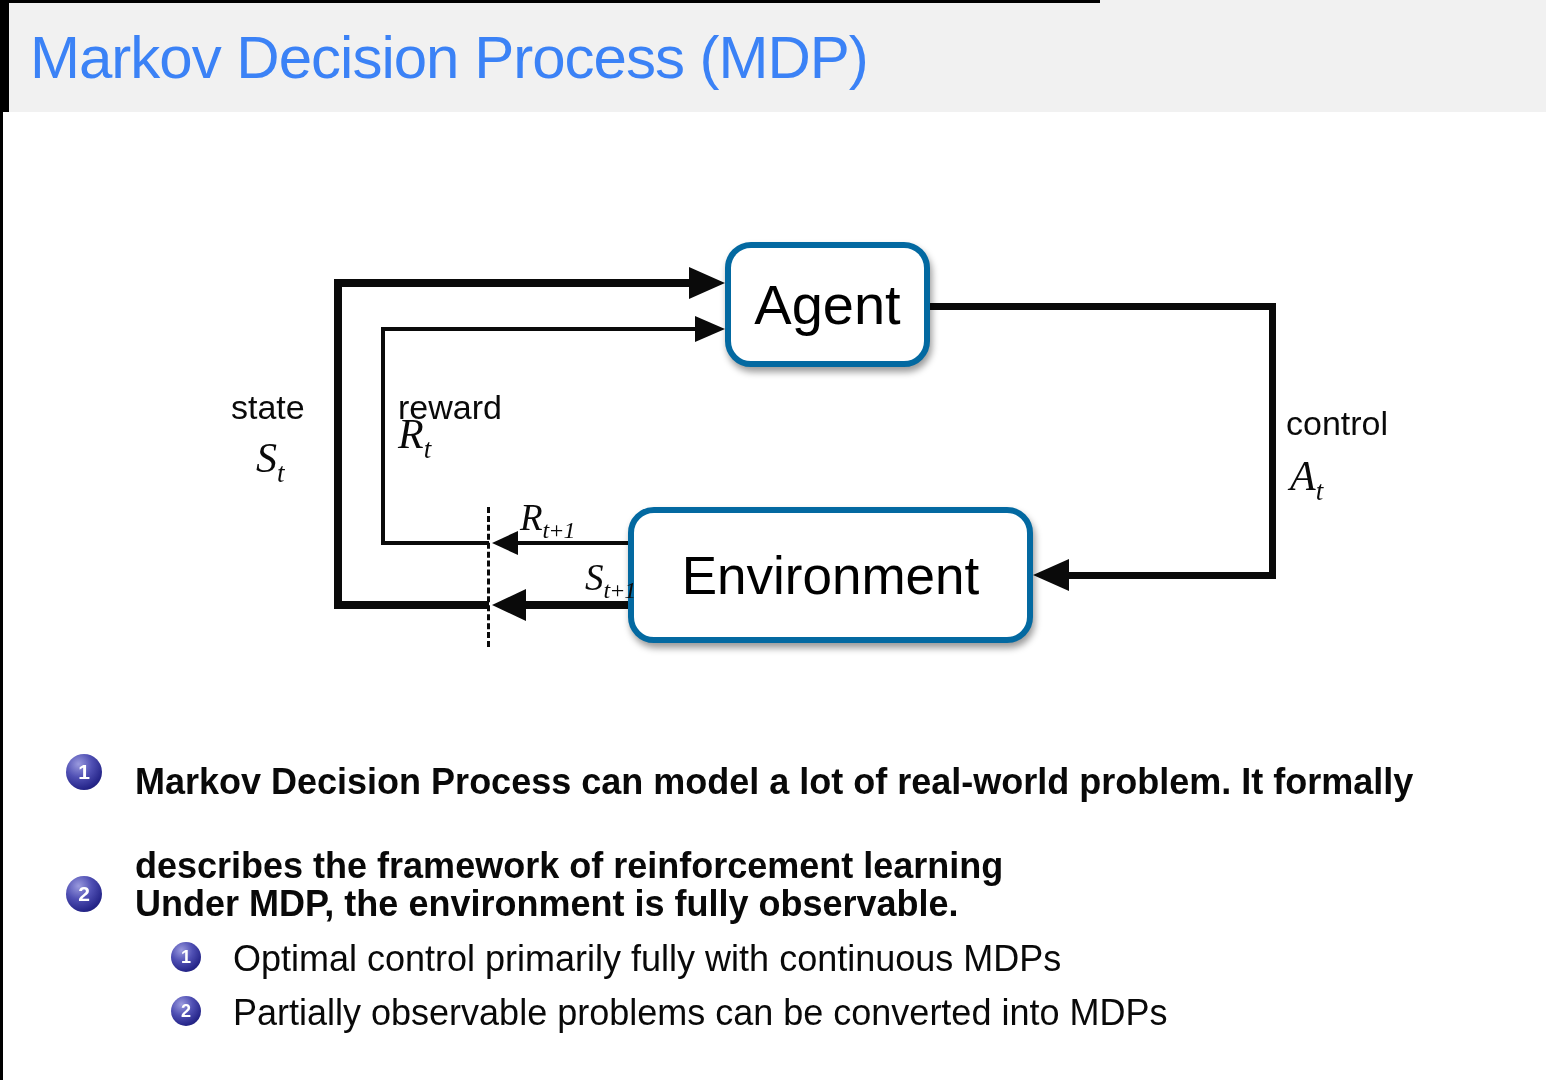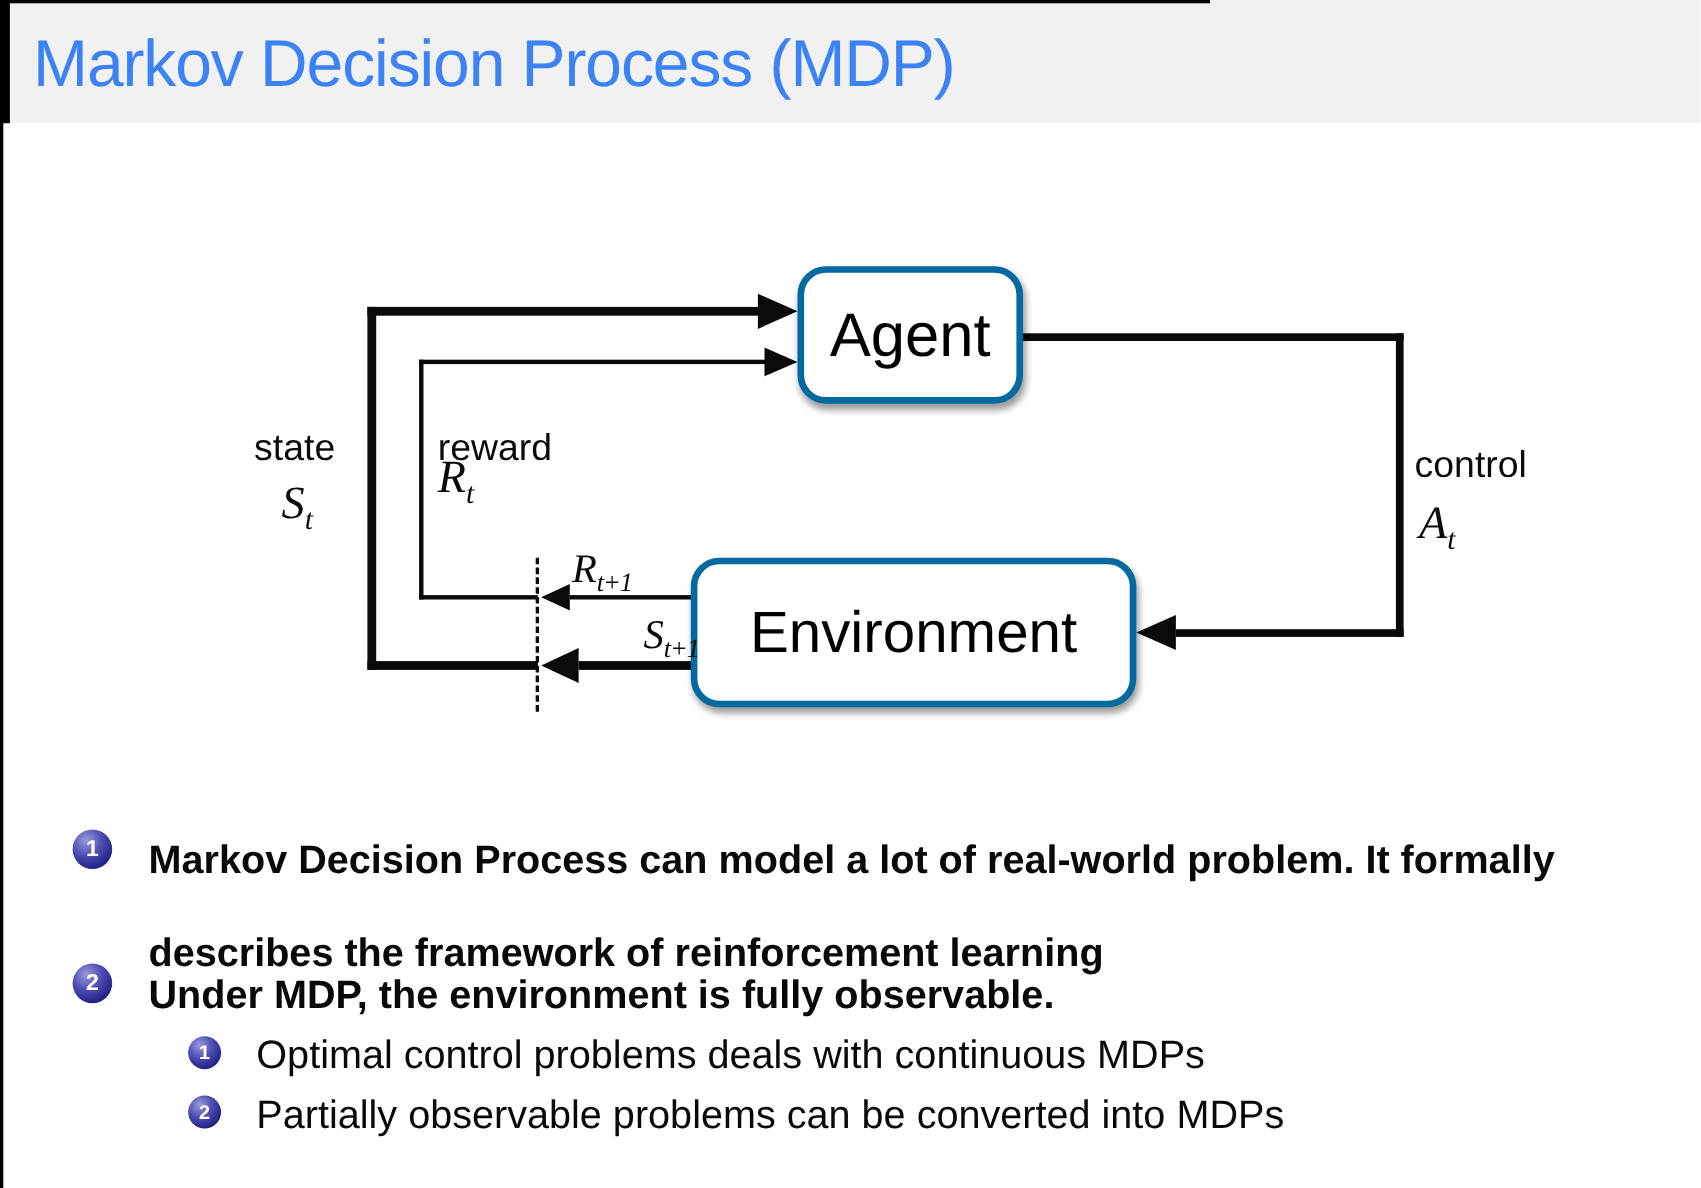--- a/index.html
+++ b/index.html
@@ -105,17 +105,17 @@
 
 <div>
 
   <div class="ball l1" style="left:66px;top:754px;">1</div>
   <div class="btext l1" style="left:135px;top:740px;width:1380px;">Markov Decision Process can model a lot of real-world problem. It formally describes the framework of reinforcement learning</div>
 
   <div class="ball l1" style="left:66px;top:876px;">2</div>
   <div class="btext l1" style="left:135px;top:862px;width:1380px;">Under MDP, the environment is fully observable.</div>
 
   <div class="ball l2" style="left:171px;top:942px;">1</div>
-  <div class="btext l2" style="left:233px;top:932px;width:1280px;">Optimal control problems deals with continuous MDPs</div>
+  <div class="btext l2" style="left:233px;top:932px;width:1280px;">Optimal control primarily fully with continuous MDPs</div>
 
   <div class="ball l2" style="left:171px;top:996px;">2</div>
   <div class="btext l2" style="left:233px;top:986px;width:1280px;">Partially observable problems can be converted into MDPs</div>
 </div>
 
 </body></html>

